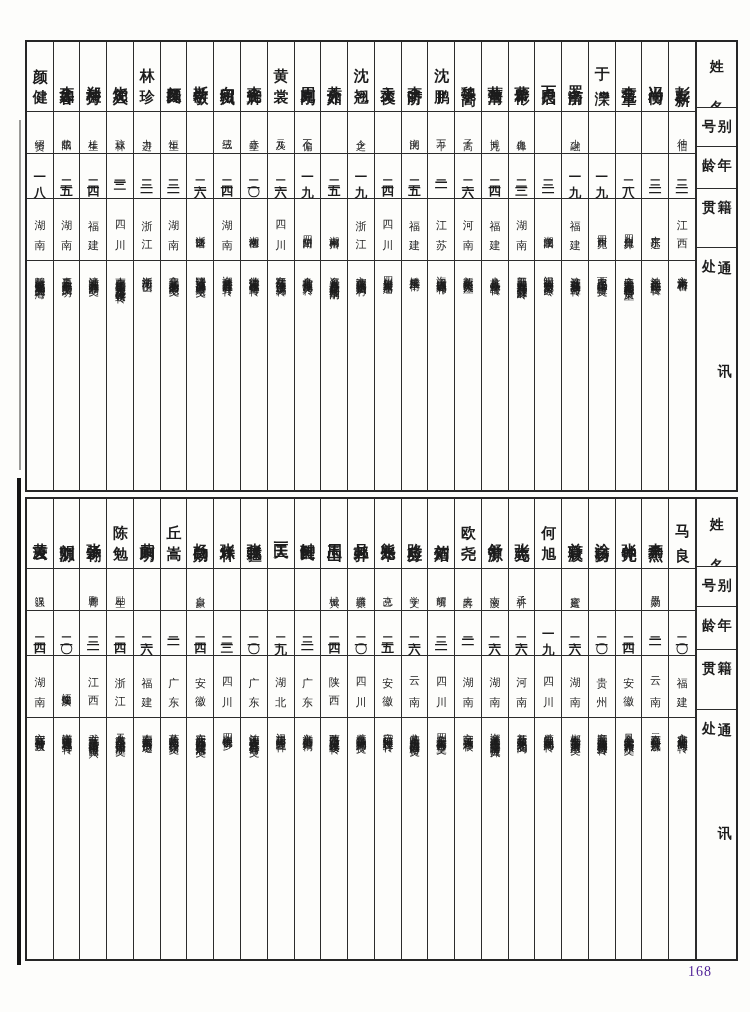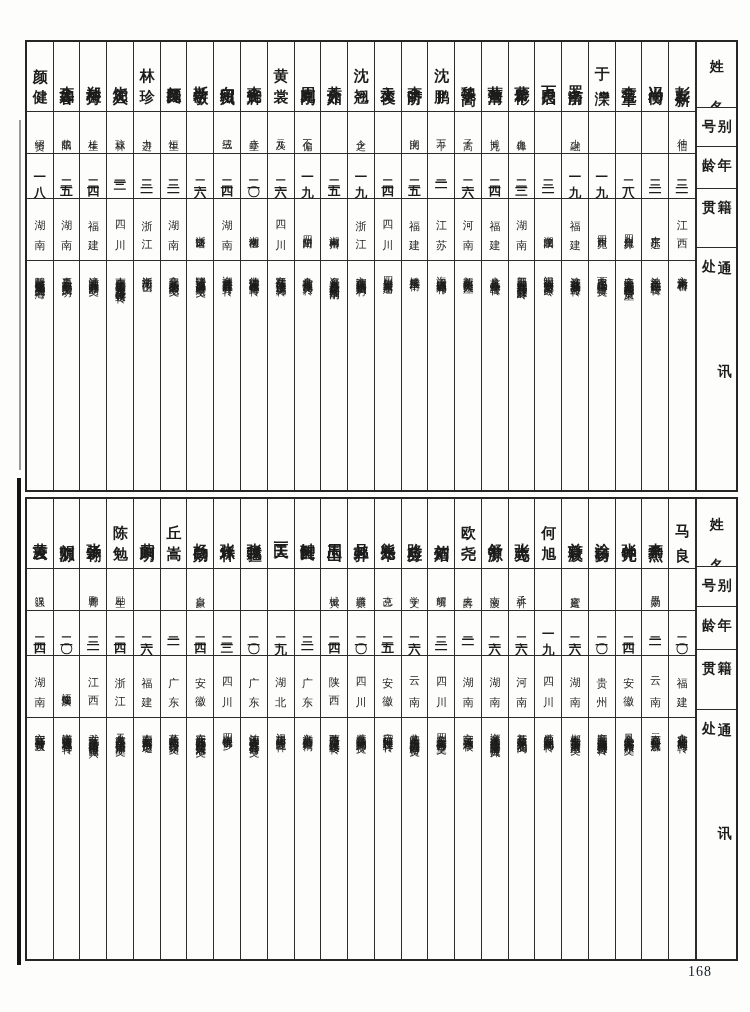--- a/index.html
+++ b/index.html
@@ -57,21 +57,21 @@
   .c-address span{font-size:10.5px;letter-spacing:1px;}
 
   .hdr-col .cell span{font-size:14px;font-weight:600;}
   .hdr-col .c-name span,.hdr-col .c-alias span,.hdr-col .c-age span,.hdr-col .c-native span{letter-spacing:0.9em;}
   .hdr-col .c-native span{letter-spacing:1.4em;}
   .hdr-col .c-address{align-items:center;padding-top:0;}
   .hdr-col .c-address span{letter-spacing:3.2em;}
 
   .page-number{
     position:absolute;left:688px;top:964px;
-    font-size:14px;letter-spacing:1px;color:#0f172a;
+    font-size:14px;letter-spacing:1px;color:#4c1d95;
     font-family:"Liberation Serif","DejaVu Serif",serif;
   }
 </style>
 </head>
 <body>
 
 <div class="scan-page">
 
   <div class="gutter-bar"></div>
   <div class="gutter-bar-faint"></div>

